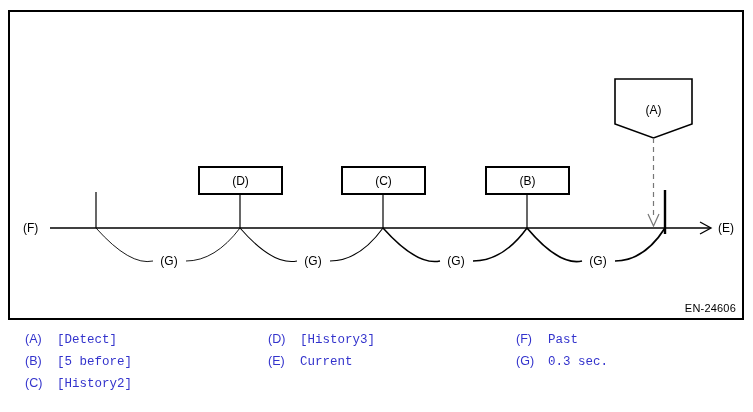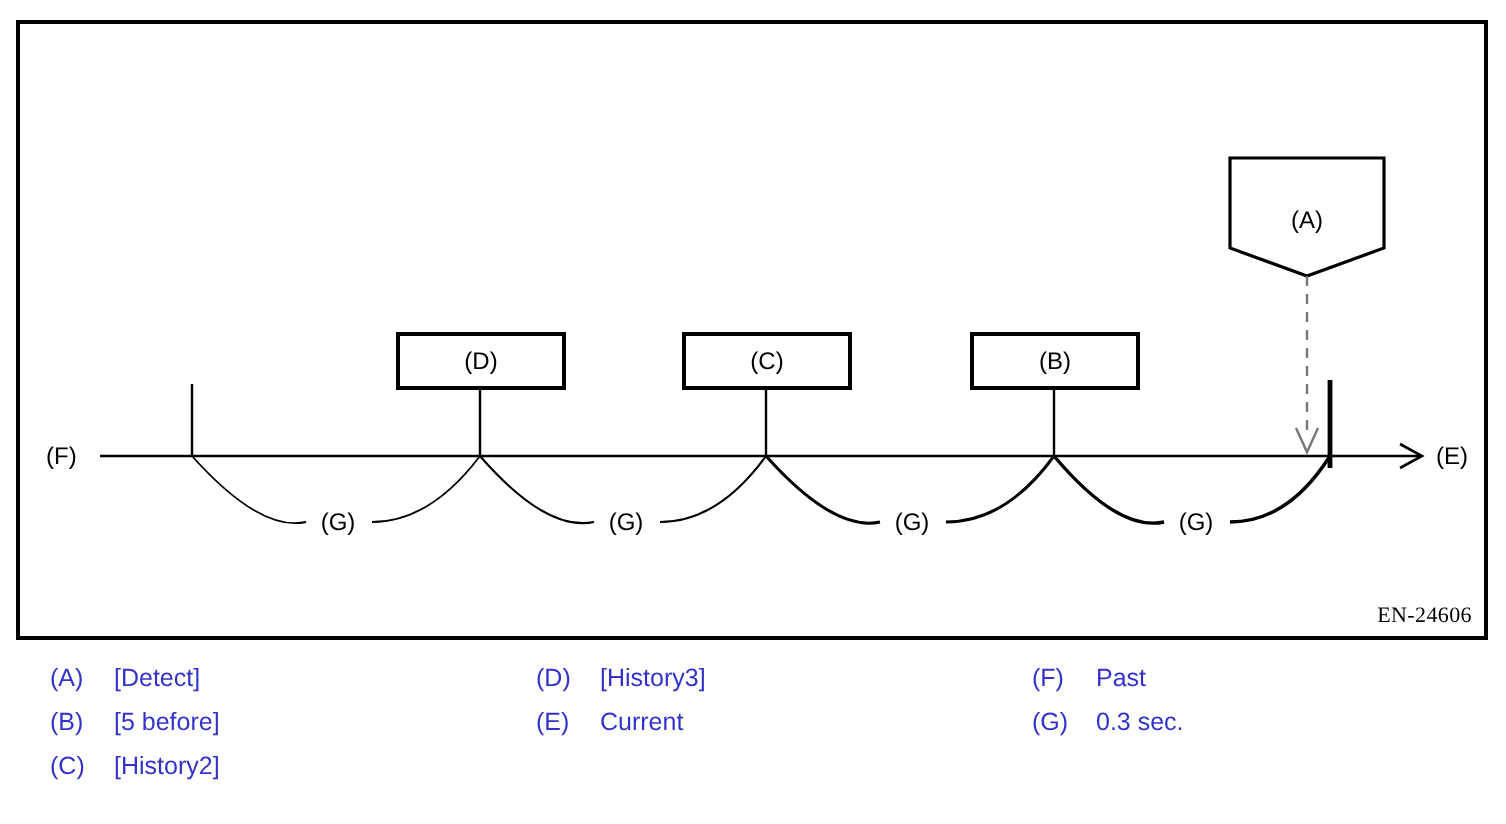--- a/index.html
+++ b/index.html
@@ -46,21 +46,21 @@
   .dgm-label {
     font-family: "Liberation Sans", sans-serif;
     font-size: 12px;
     fill: #000000;
   }
 
   .ref-code {
     position: absolute;
     right: 6px;
     bottom: 4px;
-    font-family: Liberation Serif, serif;
+    font-family: Liberation Sans, sans-serif;
     font-size: 11px;
     color: #000000;
     letter-spacing: 0.2px;
   }
 
   
   #legend {
     position: absolute;
     left: 8px;
     top: 332px;
@@ -84,21 +84,21 @@
   .legend-key {
     color: #3333cc;
     font-size: 12.5px;
     width: 32px;
     flex: 0 0 32px;
     font-family: "Liberation Sans", sans-serif;
   }
   .legend-val {
     color: #3333cc;
     font-size: 12.5px;
-    font-family: Liberation Sans, sans-serif;
+    font-family: Liberation Mono, monospace;
   }
 </style>
 </head>
 <body>
 
 <div id="page">
 
   <div id="figure-frame">
 
     <svg id="figure-svg" width="732" height="306" viewBox="0 0 732 306" xmlns="http://www.w3.org/2000/svg">

